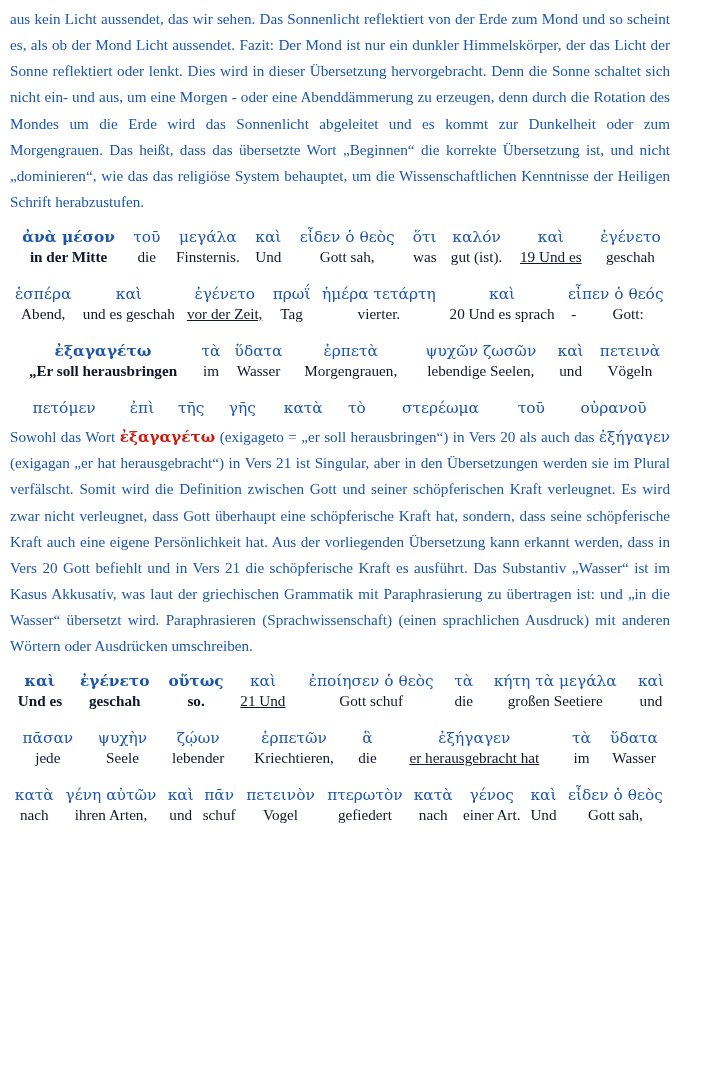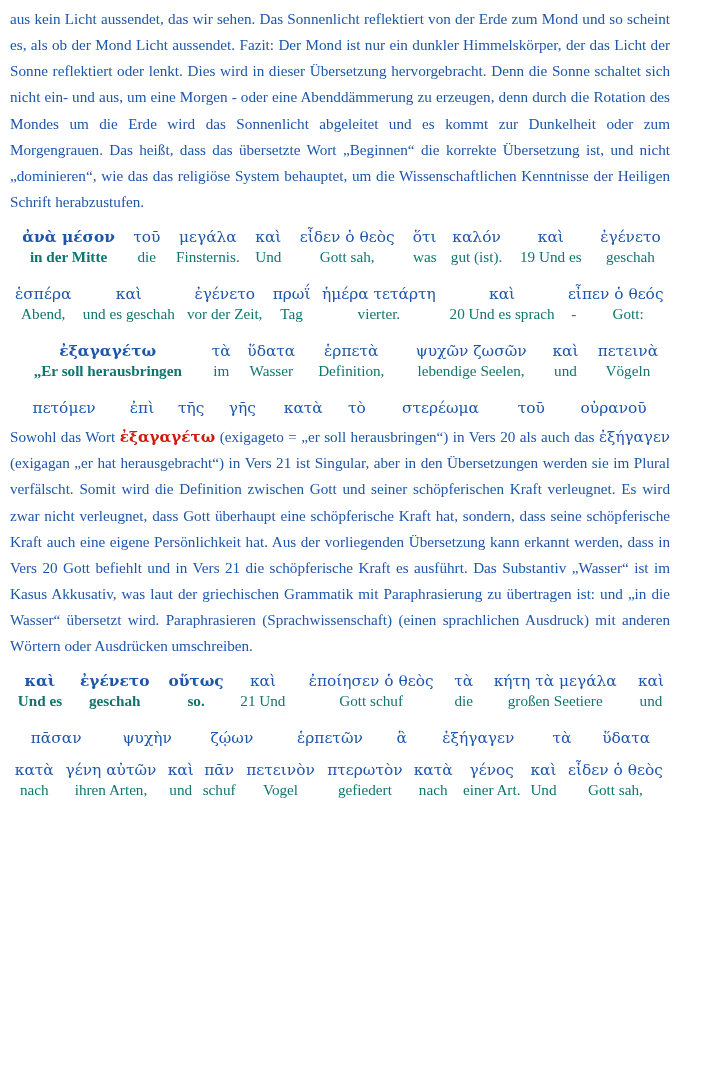--- a/index.html
+++ b/index.html
@@ -49,30 +49,30 @@
   .row-greek td {
     font-family: "DejaVu Serif", serif;
     font-size: 15.4px;
     color: #1d56ab;
     padding-top: 5px;
     padding-bottom: 1px;
   }
   .row-german td {
     font-family: "Liberation Serif", serif;
     font-size: 15.2px;
-    color: #0f766e;
+    color: #0f172a;
     padding-top: 1px;
     padding-bottom: 6px;
   }
   .bold { font-weight: bold; }
   .redb { color: #d01a0e; font-weight: bold; }
-  .uline { }
+  .uline { text-decoration: underline; }
   td.c { text-align: center; }
   td.l { text-align: center; }
-  .verse-num { }
+  .verse-num { text-decoration: underline; }
 </style>
 </head>
 <body>
 
 <div class="page">
 
   <p class="para first">aus kein Licht aussendet, das wir sehen. Das Sonnenlicht reflektiert von der Erde zum Mond und so scheint es, als ob der Mond Licht aussendet. Fazit: Der Mond ist nur ein dunkler Himmelskörper, der das Licht der Sonne reflektiert oder lenkt. Dies wird in dieser Übersetzung hervorgebracht. Denn die Sonne schaltet sich nicht ein- und aus, um eine Morgen - oder eine Abenddämmerung zu erzeugen, denn durch die Rotation des Mondes um die Erde wird das Sonnenlicht abgeleitet und es kommt zur Dunkelheit oder zum Morgengrauen. Das heißt, dass das übersetzte Wort „Beginnen“ die korrekte Übersetzung ist, und nicht „dominieren“, wie das das religiöse System behauptet, um die Wissenschaftlichen Kenntnisse der Heiligen Schrift herabzustufen.</p>
 
   <div>
     <table class="interlinear">
@@ -136,21 +136,21 @@
         <td class="c">ὕδατα</td>
         <td class="c">ἑρπετὰ</td>
         <td class="c">ψυχῶν ζωσῶν</td>
         <td class="c">καὶ</td>
         <td class="c">πετεινὰ</td>
       </tr>
       <tr class="row-german">
         <td class="l redb">„Er soll herausbringen</td>
         <td class="c">im</td>
         <td class="c">Wasser</td>
-        <td class="c">Definition,</td>
+        <td class="c">Morgengrauen,</td>
         <td class="c">lebendige Seelen,</td>
         <td class="c">und</td>
         <td class="c">Vögeln</td>
       </tr>
     </tbody>
       </table>
 
     <table class="interlinear">
       <tbody>
           <tr class="row-greek">
@@ -200,20 +200,30 @@
       <tbody>
           <tr class="row-greek">
         <td class="l">πᾶσαν</td>
         <td class="c">ψυχὴν</td>
         <td class="c">ζῴων</td>
         <td class="c">ἑρπετῶν</td>
         <td class="c">ἃ</td>
         <td class="c">ἐξήγαγεν</td>
         <td class="c">τὰ</td>
         <td class="c">ὕδατα</td>
+      </tr>
+      <tr class="row-german">
+        <td class="l">jede</td>
+        <td class="c">Seele</td>
+        <td class="c">lebender</td>
+        <td class="c">Kriechtieren,</td>
+        <td class="c">die</td>
+        <td class="c uline">er herausgebracht hat</td>
+        <td class="c">im</td>
+        <td class="c">Wasser</td>
       </tr>
     </tbody>
       </table>
 
     <table class="interlinear">
       <tbody>
           <tr class="row-greek">
         <td class="l">κατὰ</td>
         <td class="c">γένη αὐτῶν</td>
         <td class="c">καὶ</td>

